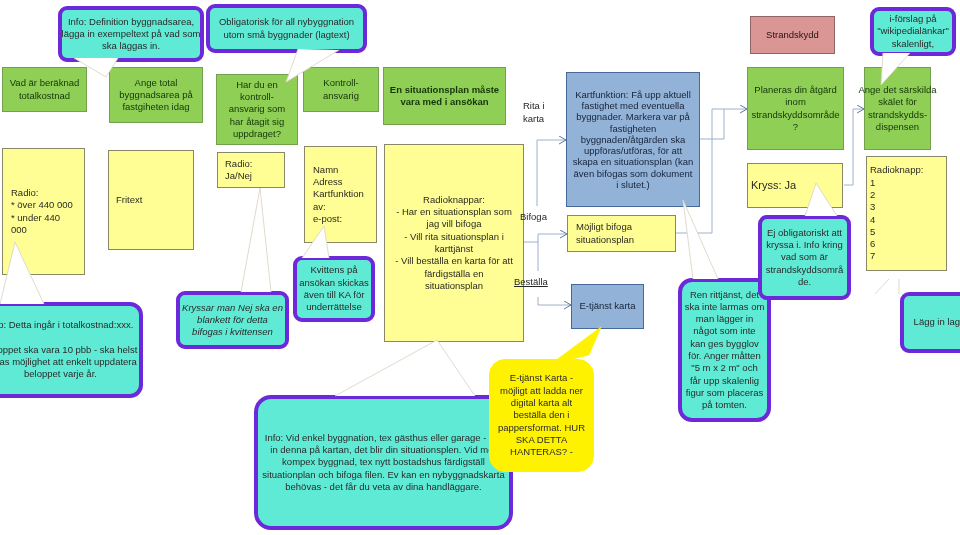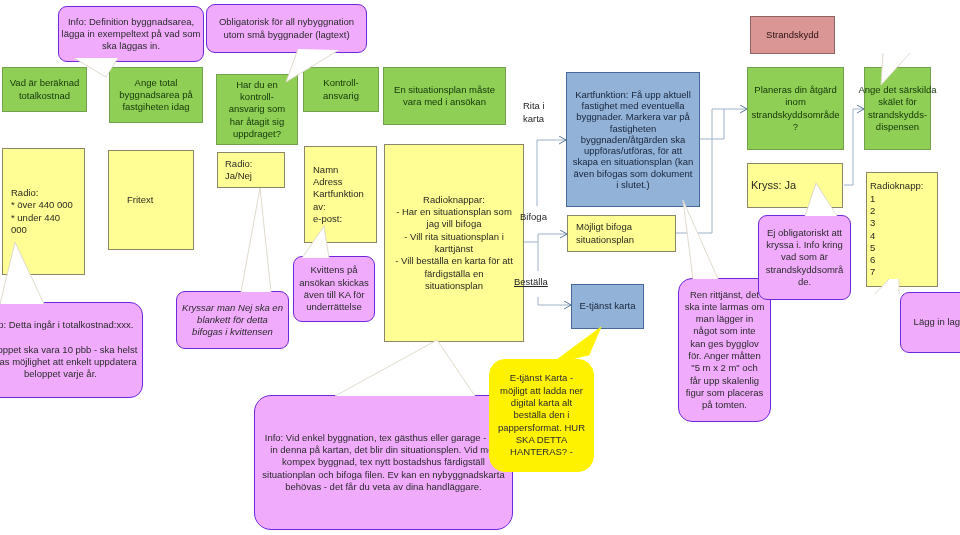--- a/index.html
+++ b/index.html
@@ -9,22 +9,22 @@
   #stage{position:relative;width:960px;height:535px;background:#fff;}
   .node{position:absolute;box-sizing:border-box;display:flex;align-items:center;
         justify-content:center;text-align:center;line-height:12.3px;
         white-space:pre;}
   .green{background:#8FCF55;border:1px solid #72A04C;color:#15350a;}
   .yellow{background:#FEFE94;border:1px solid #898768;color:#2b2a22;}
   .blue{background:#93B2D7;border:1px solid #47699A;color:#16243a;}
   .pink{background:#D99695;border:1px solid #8F6462;color:#2a1110;}
   .lt{justify-content:flex-start;text-align:left;}
   .lbl{position:absolute;color:#262626;white-space:pre;line-height:12px;}
-  .callout{position:absolute;box-sizing:border-box;background:#f0abfc;
-           border:1px solid #6d28d9;border-radius:9px;display:flex;
+  .callout{position:absolute;box-sizing:border-box;background:#5eead4;
+           border:4px solid #6d28d9;border-radius:9px;display:flex;
            align-items:center;justify-content:center;text-align:center;
            line-height:12.3px;white-space:pre;color:#2b2b2b;z-index:5;}
   .cY{background:#FFF200;border:1px solid #FFF200;border-radius:16px;}
   svg.wires{position:absolute;left:0;top:0;width:960px;height:535px;
             pointer-events:none;overflow:visible;}
   .tailsTop{z-index:6;}
 </style>
 </head>
 <body>
 
@@ -54,21 +54,21 @@
 <div class="node green" style="left:109px;top:67px;width:94px;height:56px;font-size:9.5px;">Ange total
 byggnadsarea på
 fastgiheten idag</div>
 <div class="node green" style="left:216px;top:74px;width:82px;height:71px;font-size:9.5px;">Har du en
 kontroll-
 ansvarig som
 har åtagit sig
 uppdraget?</div>
 <div class="node green" style="left:303px;top:67px;width:76px;height:45px;font-size:9.5px;">Kontroll-
 ansvarig</div>
-<div class="node green" style="left:383px;top:67px;width:123px;height:58px;font-size:9.5px;">En situationsplan måste
+<div class="node green" style="left:383px;top:67px;width:123px;height:58px;font-size:9.5px;font-weight:bold;">En situationsplan måste
 vara med i ansökan</div>
 <div class="node green" style="left:747px;top:67px;width:97px;height:83px;font-size:9.5px;">Planeras din åtgärd
 inom
 strandskyddsområde
 ?</div>
 <div class="node green" style="left:864px;top:67px;width:67px;height:83px;font-size:9.5px;">Ange det särskilda
 skälet för
 strandskydds-
 dispensen</div>
 
@@ -82,40 +82,40 @@
 uppföras/utföras, för att
 skapa en situationsplan (kan
 även bifogas som dokument
 i slutet.)</div>
 <div class="node blue" style="left:571px;top:284px;width:73px;height:45px;font-size:9.5px;">E-tjänst karta</div>
 
 <div class="node yellow lt" style="left:2px;top:148px;width:83px;height:127px;font-size:9.5px;padding-left:8px;">Radio:
 * över 440 000
 * under 440
 000</div>
-<div class="node yellow lt" style="left:108px;top:150px;width:86px;height:100px;font-size:9.5px;padding-left:18px;">Fritext</div>
+<div class="node yellow lt" style="left:108px;top:150px;width:86px;height:100px;font-size:9.5px;padding-left:7px;">Fritext</div>
 <div class="node yellow lt" style="left:217px;top:152px;width:68px;height:36px;font-size:9.5px;padding-left:7px;">Radio:
 Ja/Nej</div>
 <div class="node yellow lt" style="left:304px;top:146px;width:73px;height:97px;font-size:9.5px;padding-left:8px;">Namn
 Adress
 Kartfunktion
 av:
 e-post:</div>
 <div class="node yellow" style="left:384px;top:144px;width:140px;height:198px;font-size:9.5px;">Radioknappar:
 - Har en situationsplan som
 jag vill bifoga
 - Vill rita situationsplan i
 karttjänst
 - Vill beställa en karta för att
 färdigställa en
 situationsplan</div>
 <div class="node yellow lt" style="left:567px;top:215px;width:109px;height:37px;font-size:9.5px;padding-left:8px;">Möjligt bifoga
 situationsplan</div>
 <div class="node yellow lt" style="left:747px;top:163px;width:96px;height:45px;font-size:11px;padding-left:3px;">Kryss: Ja</div>
-<div class="node yellow lt" style="left:866px;top:172px;width:72px;height:115px;font-size:9.5px;padding-left:3px;">Radioknapp:
+<div class="node yellow lt" style="left:866px;top:156px;width:81px;height:115px;font-size:9.5px;padding-left:3px;">Radioknapp:
 1
 2
 3
 4
 5
 6
 7</div>
 
 <div class="lbl" style="left:523px;top:100px;font-size:9.5px;line-height:12.6px;">Rita i
 karta</div>
@@ -147,20 +147,23 @@
     <path d="M816,183 L805,216 M816,183 L837,216"></path>
     <path d="M889,279 L875,294 M899,279 L899,294"></path>
   </g>
 </svg>
 
 <div class="callout" style="left:58px;top:6px;width:146px;height:56px;font-size:9.5px;">Info: Definition byggnadsarea,
 lägga in exempeltext på vad som
 ska läggas in.</div>
 <div class="callout" style="left:206px;top:4px;width:161px;height:49px;font-size:9.5px;">Obligatorisk för all nybyggnation
 utom små byggnader (lagtext)</div>
+<div class="callout" style="left:870px;top:7px;width:86px;height:49px;font-size:9.5px;">i-förslag på
+"wikipedialänkar"
+skalenligt,</div>
 <div class="callout" style="left:-22px;top:302px;width:165px;height:96px;font-size:9.5px;border-radius:13px;">Info: Detta ingår i totalkostnad:xxx.
 
 Beloppet ska vara 10 pbb - ska helst
 finnas möjlighet att enkelt uppdatera
 beloppet varje år.</div>
 <div class="callout" style="left:176px;top:291px;width:113px;height:58px;font-size:9.5px;font-style:italic;">Kryssar man Nej ska en
 blankett för detta
 bifogas i kvittensen</div>
 <div class="callout" style="left:293px;top:256px;width:82px;height:66px;font-size:9.5px;">Kvittens på
 ansökan skickas

